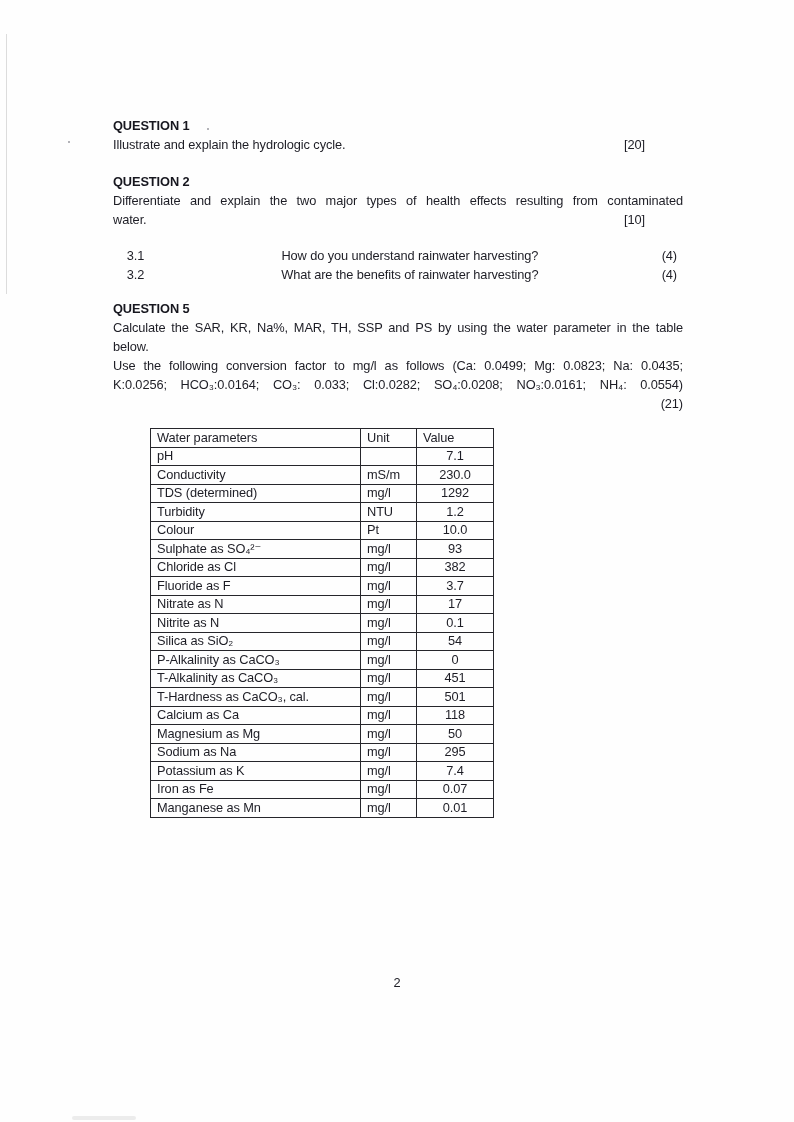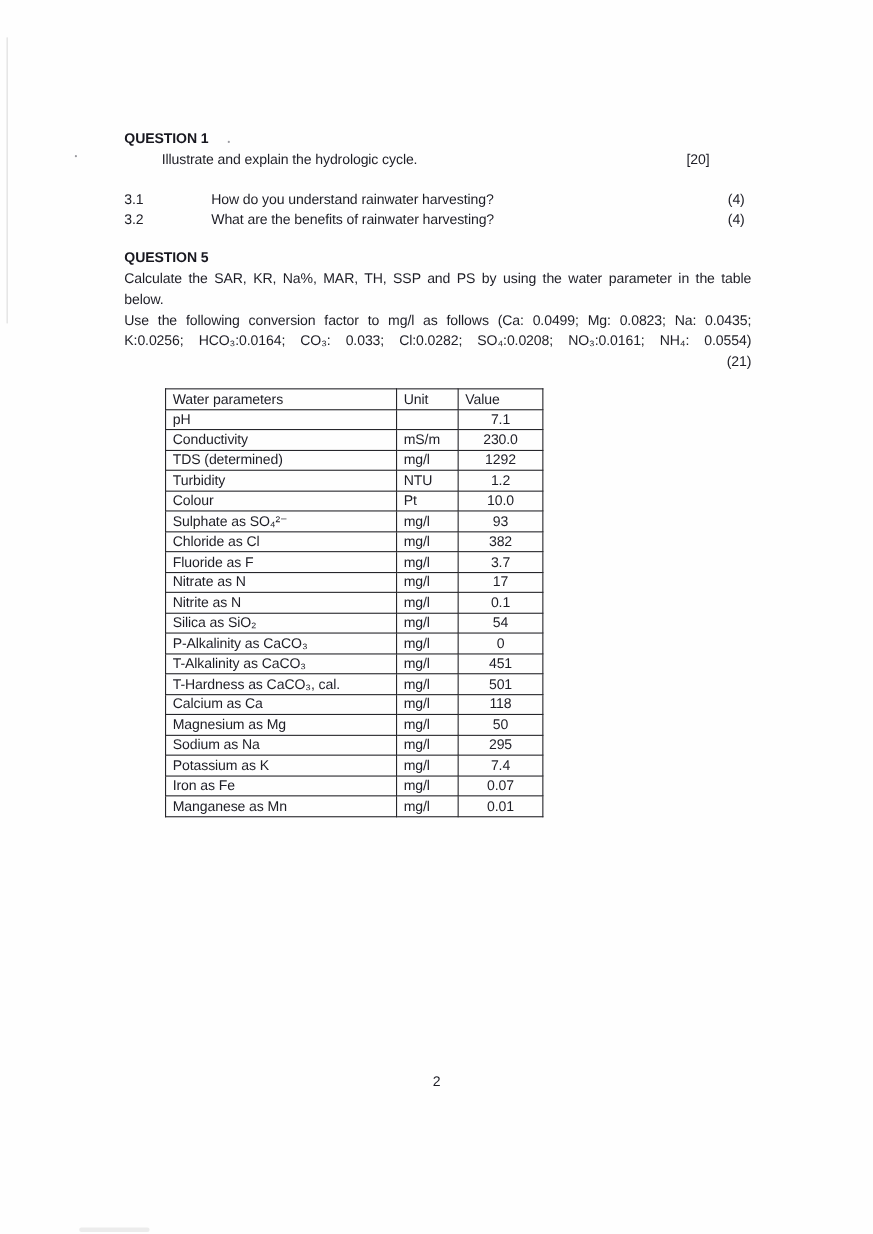--- a/index.html
+++ b/index.html
@@ -20,31 +20,31 @@
   }
   .content {
     position: absolute;
     left: 113px;
     top: 116px;
     width: 570px;
   }
   .line { line-height: 19px; min-height: 19px; }
   .qh { font-weight: bold; color: #17171f; line-height: 19px; }
   .row { display: flex; line-height: 19px; }
-  .row .grow { flex: 1 1 auto; margin-left: 34px; }
+  .row .grow { flex: 1 1 auto; }
   .marks { flex: 0 0 auto; white-space: nowrap; }
   .m-br  { padding-right: 38px; }  
   .m-par { padding-right: 6px; }   
   .stretch { text-align: justify; text-align-last: justify; }
   .qnum { flex: 0 0 45px; }
   .marks-right { text-align: right; line-height: 19px; }
 
   section.q2 { margin-top: 18px; }
   section.q3 { margin-top: 17px; }
-  section.q3 .subs { margin-top: 16px; }
+  section.q3 .subs { margin-top: 16px; text-align: center; }
   section.q4 { margin-top: 18px; }
   section.q5 { margin-top: 15px; }
 
   table.water {
     margin-top: 15px;
     border-collapse: collapse;
     table-layout: fixed;
     width: 343px;
     font-size: 12.8px;
     color: #1d1d25;
@@ -105,20 +105,28 @@
   <div class="content">
 
     <section class="q1">
       <div class="qh">QUESTION 1</div>
       <div class="row">
         <span class="grow">Illustrate and explain the hydrologic cycle.</span>
         <span class="marks m-br">[20]</span>
       </div>
     </section>
 
+    <section class="q2">
+      <div class="qh">QUESTION 2</div>
+      <div class="line stretch">Differentiate and explain the two major types of health effects resulting from contaminated</div>
+      <div class="row">
+        <span class="grow">water.</span>
+        <span class="marks m-br">[10]</span>
+      </div>
+    </section>
 
     <section class="q3">
       <div class="subs">
         <div class="row">
           <span class="qnum">3.1</span>
           <span class="grow">How do you understand rainwater harvesting?</span>
           <span class="marks m-par">(4)</span>
         </div>
         <div class="row">
           <span class="qnum">3.2</span>

